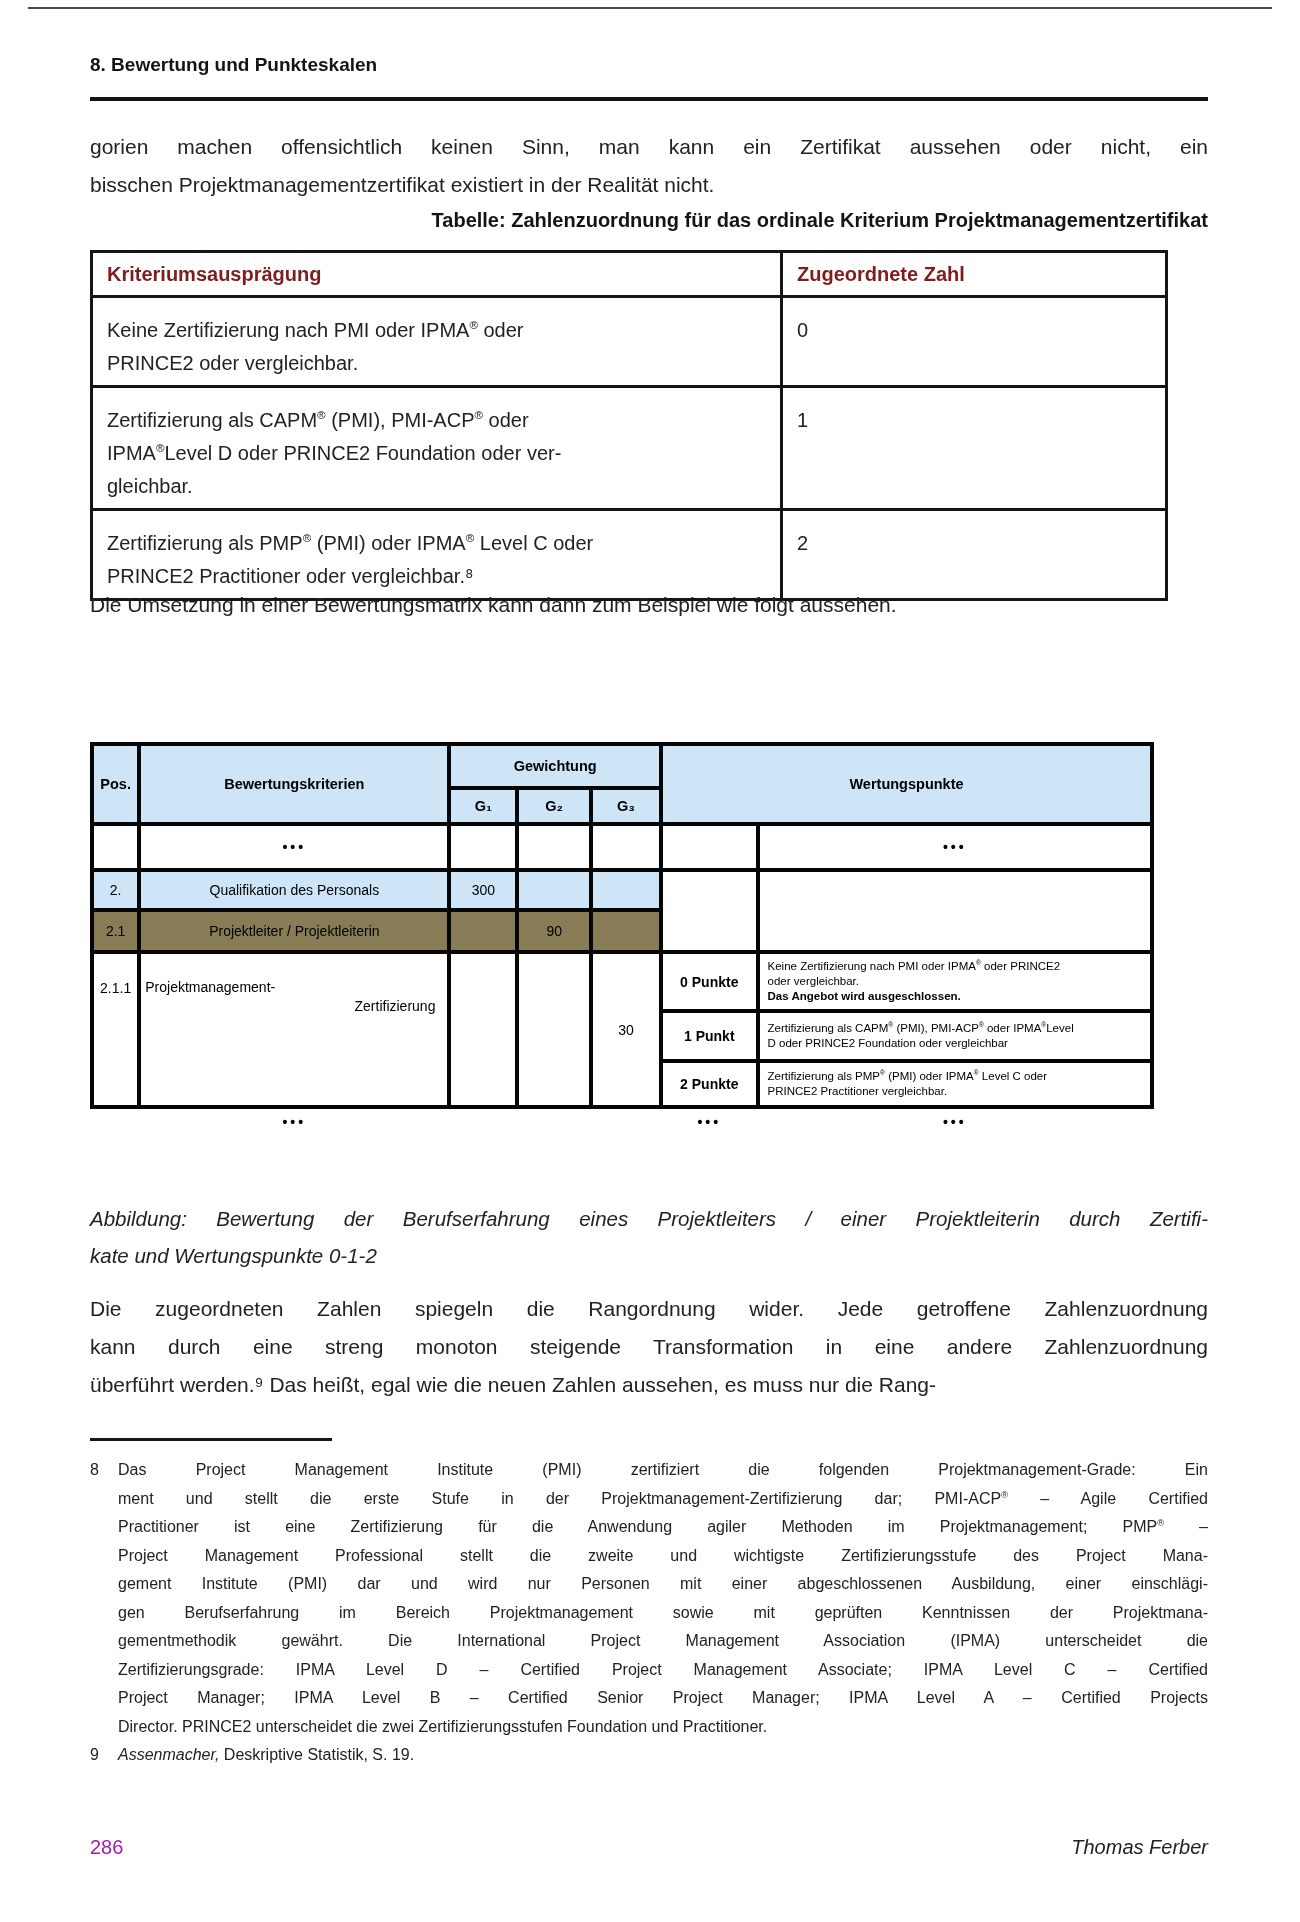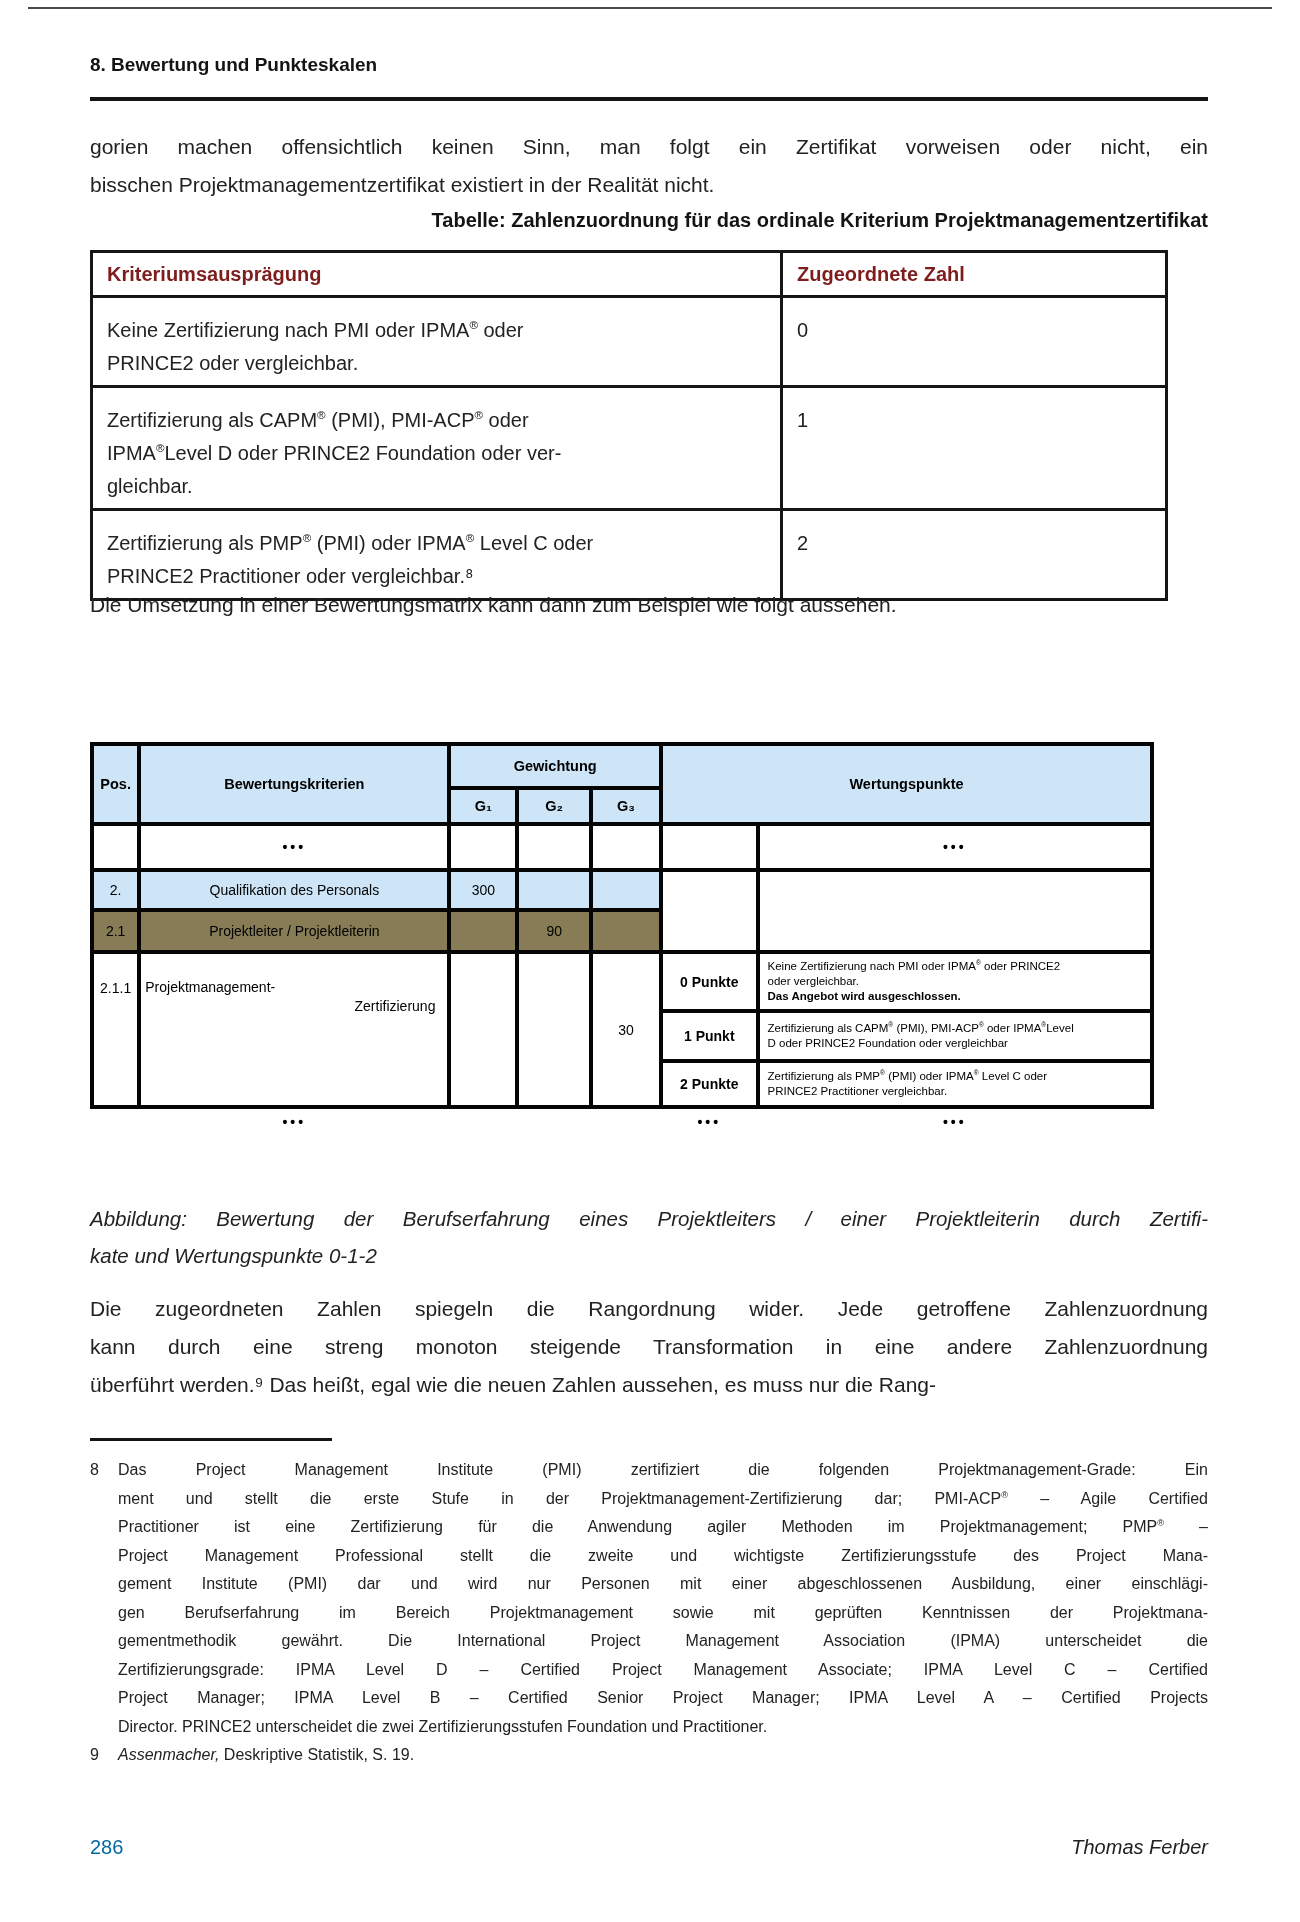--- a/index.html
+++ b/index.html
@@ -46,37 +46,37 @@
 
   .fig-caption{top:1200px;left:90px;width:1118px;font-style:italic;font-size:20.5px;line-height:37px;color:#222;}
 
   
   .fn-rule{top:1438px;left:90px;width:242px;height:3px;background:#151515;}
   .fnblock{left:90px;width:1118px;font-size:16px;line-height:28.5px;color:#222;}
   .fn{position:relative;padding-left:28px;}
   .fn .fnnum{position:absolute;left:0;top:0;}
   .italic{font-style:italic;}
 
-  .footer-num{top:1836px;left:90px;font-size:20px;color:#0369a1;}
+  .footer-num{top:1836px;left:90px;font-size:20px;color:#a21caf;}
   .footer-author{top:1836px;left:90px;width:1118px;text-align:right;font-style:italic;font-size:20px;color:#222;}
 
   sup.reg{font-size:58%;vertical-align:super;line-height:0;}
 </style>
 </head>
 <body>
 
 <div class="page">
 
   <div class="scanline"></div>
 
   <div class="abs chapter-title">8. Bewertung und Punkteskalen</div>
   <div class="abs head-rule"></div>
 
   <div class="abs para" style="top:128px;">
-      <div class="tline jline">gorien machen offensichtlich keinen Sinn, man folgt ein Zertifikat vorweisen oder nicht, ein</div>
+      <div class="tline jline">gorien machen offensichtlich keinen Sinn, man kann ein Zertifikat aussehen oder nicht, ein</div>
       <div class="tline">bisschen Projektmanagementzertifikat existiert in der Realität nicht.</div>
     </div>
 
   <div class="abs tab-caption">Tabelle: Zahlenzuordnung für das ordinale Kriterium Projektmanagementzertifikat</div>
 
   <table class="abs ztable">
     <colgroup>
         <col style="width:690px">
         <col style="width:385px">
       </colgroup>

